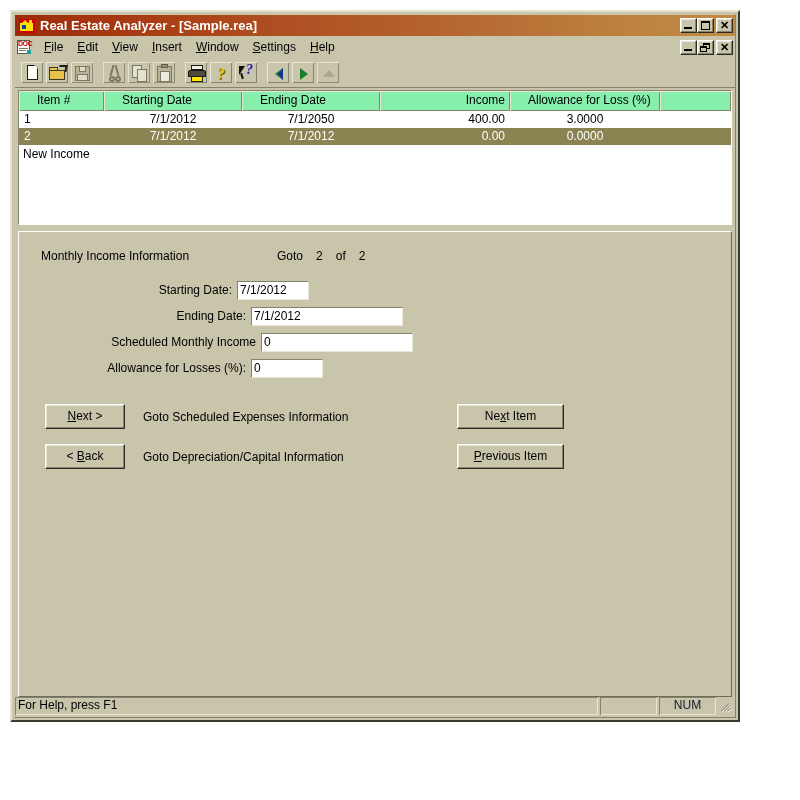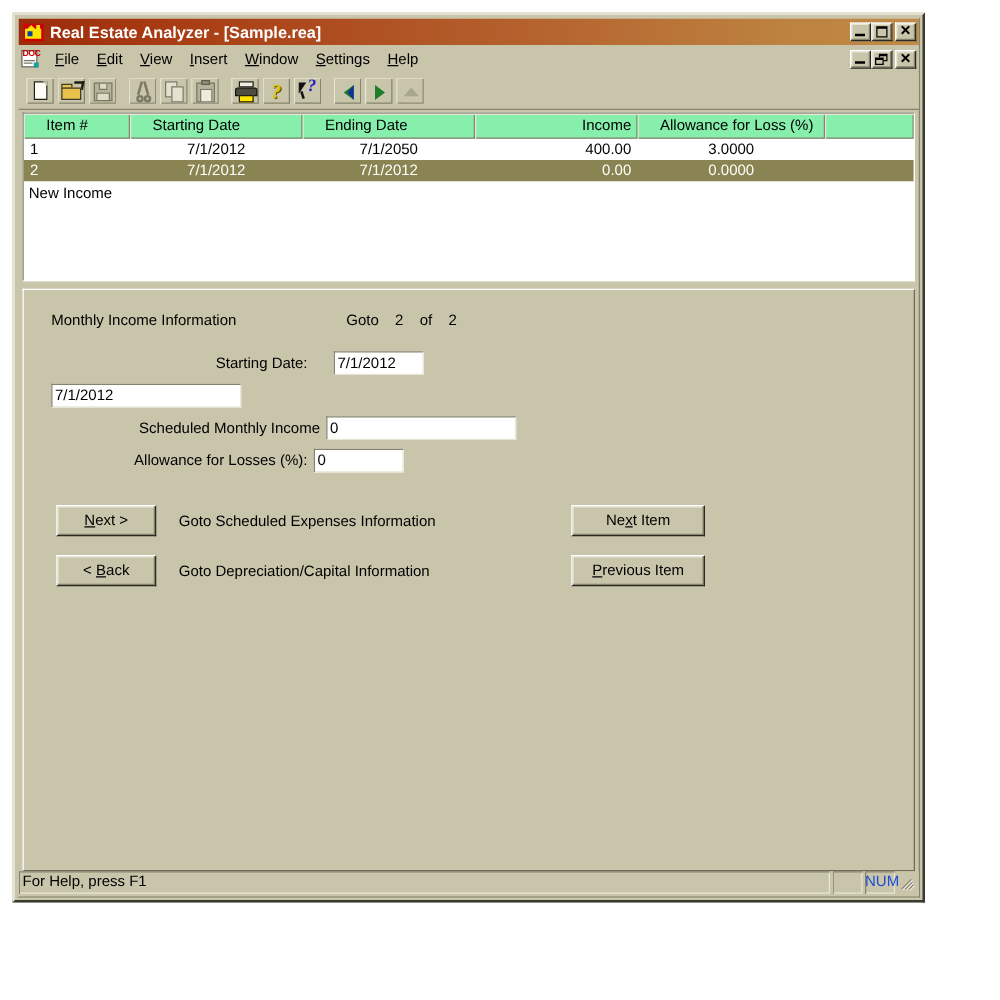--- a/index.html
+++ b/index.html
@@ -474,25 +474,25 @@
     height: 18px;
     line-height: 17px;
     padding-left: 3px;
     font-size: 12px;
     color: #000;
     box-shadow: inset 1px 1px 0 #85836e, inset -1px -1px 0 #e8e6d6;
     box-sizing: border-box;
     margin-right: 2px;
   }
   .status-pane {
-    width: 24px; height: 18px;
+    width: 57px; height: 18px;
     line-height: 16px;
     text-align: center;
     font-size: 12px;
-    color: #1d4ed8;
+    color: #0f172a;
     box-shadow: inset 1px 1px 0 #85836e, inset -1px -1px 0 #e8e6d6;
     box-sizing: border-box;
     margin-right: 2px;
   }
   #resize-grip {
     width: 16px; height: 18px;
     position: relative;
     margin-right: 1px;
   }
   #resize-grip i {
@@ -686,26 +686,27 @@
 
   <div id="form-panel">
     <div id="form-title">Monthly Income Information</div>
     <div id="item-counter">
       <span>Goto</span>
       <span class="num">2</span>
       <span>of</span>
       <span class="num">2</span>
     </div>
 
-    <div class="field-row" style="left:22px; top:48px; width:450px;gap:16px;">
+    <div class="field-row" style="left:8px; top:48px; width:450px;">
       <div class="field-label" style="width:205px">Starting Date:</div>
       <input class="field-input" style="width: 72px;" type="text" value="7/1/2012">
     </div>
 
     <div class="field-row" style="left:22px; top:74px; width:450px;">
+      <div class="field-label" style="width:205px">Ending Date:</div>
       <input class="field-input" style="width: 152px;" type="text" value="7/1/2012">
     </div>
 
     <div class="field-row" style="left:32px; top:100px; width:450px;">
       <div class="field-label" style="width:205px">Scheduled Monthly Income</div>
       <input class="field-input" style="width: 152px;" type="text" value="0">
     </div>
 
     <div class="field-row" style="left:22px; top:126px; width:450px;">
       <div class="field-label" style="width:205px">Allowance for Losses (%):</div>

